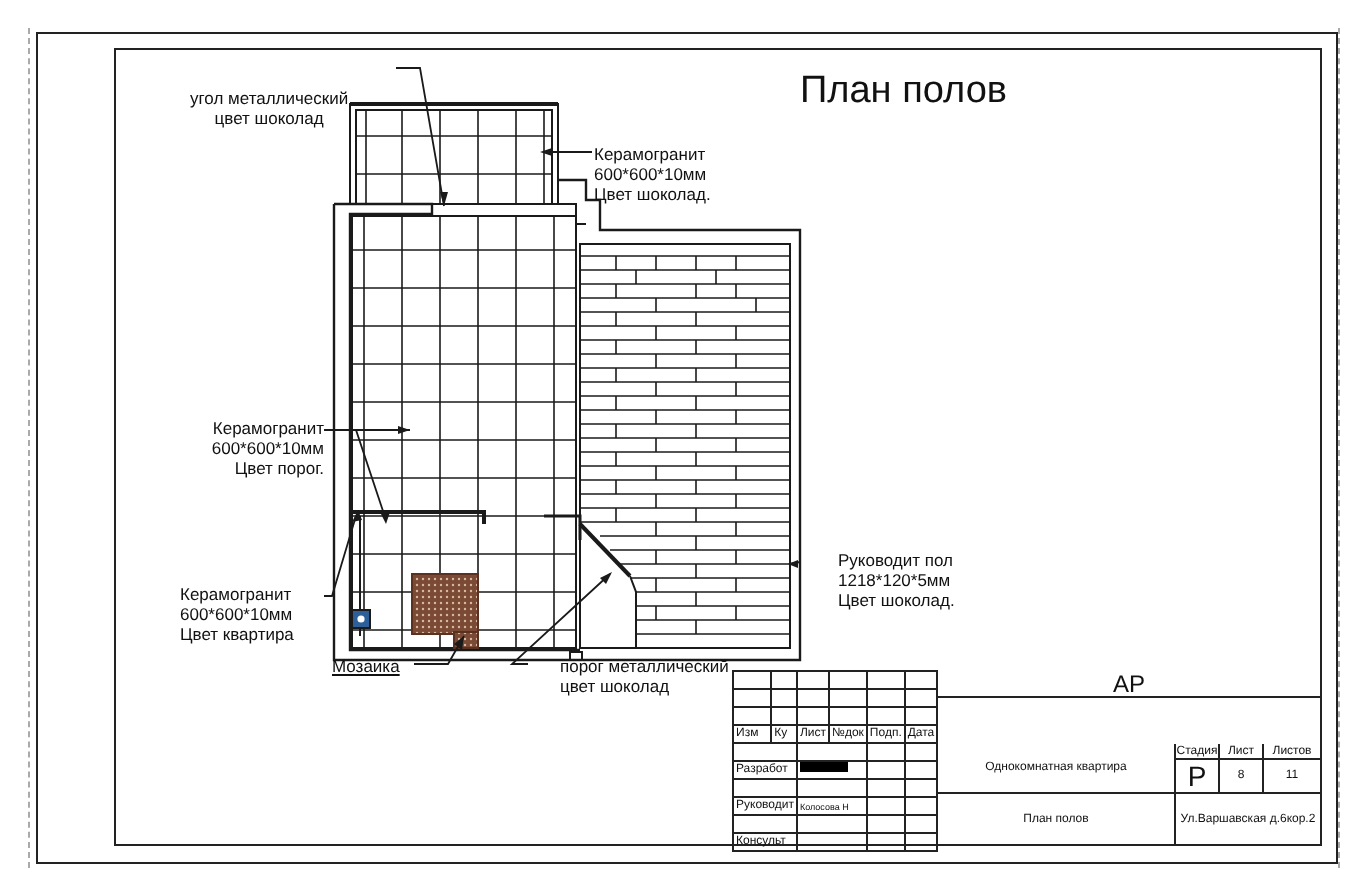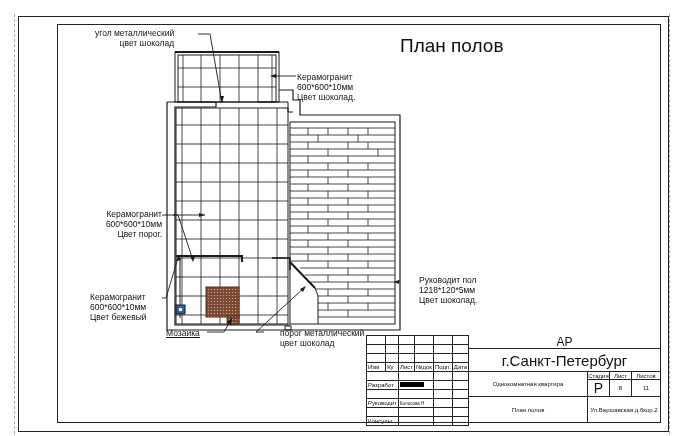--- a/index.html
+++ b/index.html
@@ -194,38 +194,38 @@
       <polygon points="205,215 199,213 199,217"></polygon>
       <polygon points="193,262 190,256 195,256"></polygon>
       <polygon points="179,255 176,261 181,260"></polygon>
       <polygon points="232,318 227,322 231,325"></polygon>
       <polygon points="306,286 300,289 303,292"></polygon>
       <polygon points="394,282 399,280 399,284"></polygon>
     </g>
   </g>
 </svg>
 
-<div class="lbl right" style="left:95px; top:28px;">
+<div class="lbl right" style="left:95px; top:44px;text-align:center;">
   <div>угол металлический</div>
   <div>цвет шоколад</div>
 </div>
 <div class="lbl" style="left:297px; top:72px;">
   <div>Керамогранит</div>
   <div>600*600*10мм</div>
   <div>Цвет шоколад.</div>
 </div>
 <div class="lbl right" style="left:96px; top:209px; width:66px;">
   <div>Керамогранит</div>
   <div>600*600*10мм</div>
   <div>Цвет порог.</div>
 </div>
 <div class="lbl" style="left:90px; top:292px;">
   <div>Керамогранит</div>
   <div>600*600*10мм</div>
-  <div>Цвет бежевый</div>
+  <div>Цвет квартира</div>
 </div>
 <div class="lbl" style="left:166px; top:328px;text-decoration:underline;">
   <div>Мозаика</div>
 </div>
 <div class="lbl" style="left:280px; top:328px;">
   <div>порог металлический</div>
   <div>цвет шоколад</div>
 </div>
 <div class="lbl" style="left:419px; top:275px;">
   <div>Руководит пол</div>
@@ -301,21 +301,20 @@
     <tr>
       <td colspan="2">Консульт</td>
       <td colspan="2"></td>
           <td></td>
           <td></td>
     </tr>
   </tbody>
     </table>
   <div class="tb-right">
     <div class="cell" style="left:0; top:0; width:191px; height:14px; font-size:12px; line-height:14px;">АР</div>
-    <div class="cell" style="left:0; top:14px; width:191px; height:23px; font-size:15px; line-height:24px;">г.Санкт-Петербург</div>
     <div class="cell" style="left:0; top:37px; width:119px; height:25px; font-size:6px; line-height:25px; border-right:1px solid #222;">Однокомнатная квартира</div>
     <div class="cell" style="left:119px; top:37px; width:22px; height:8px; font-size:6px; line-height:8px; border-right:1px solid #222;">Стадия</div>
     <div class="cell" style="left:141px; top:37px; width:22px; height:8px; font-size:6px; line-height:8px; border-right:1px solid #222;">Лист</div>
     <div class="cell" style="left:163px; top:37px; width:28px; height:8px; font-size:6px; line-height:8px;">Листов</div>
     <div class="cell" style="left:119px; top:45px; width:22px; height:17px; font-size:14px; line-height:17px; border-right:1px solid #222;">Р</div>
     <div class="cell" style="left:141px; top:45px; width:22px; height:17px; font-size:6px; line-height:17px; border-right:1px solid #222;">8</div>
     <div class="cell" style="left:163px; top:45px; width:28px; height:17px; font-size:6px; line-height:17px;">11</div>
     <div class="cell" style="left:0; top:62px; width:119px; height:26px; font-size:6px; line-height:26px; border-right:1px solid #222; border-bottom:none;">План полов</div>
     <div class="cell" style="left:119px; top:62px; width:72px; height:26px; font-size:6px; line-height:26px; border-bottom:none;">Ул.Варшавская д.6кор.2</div>
   </div>

